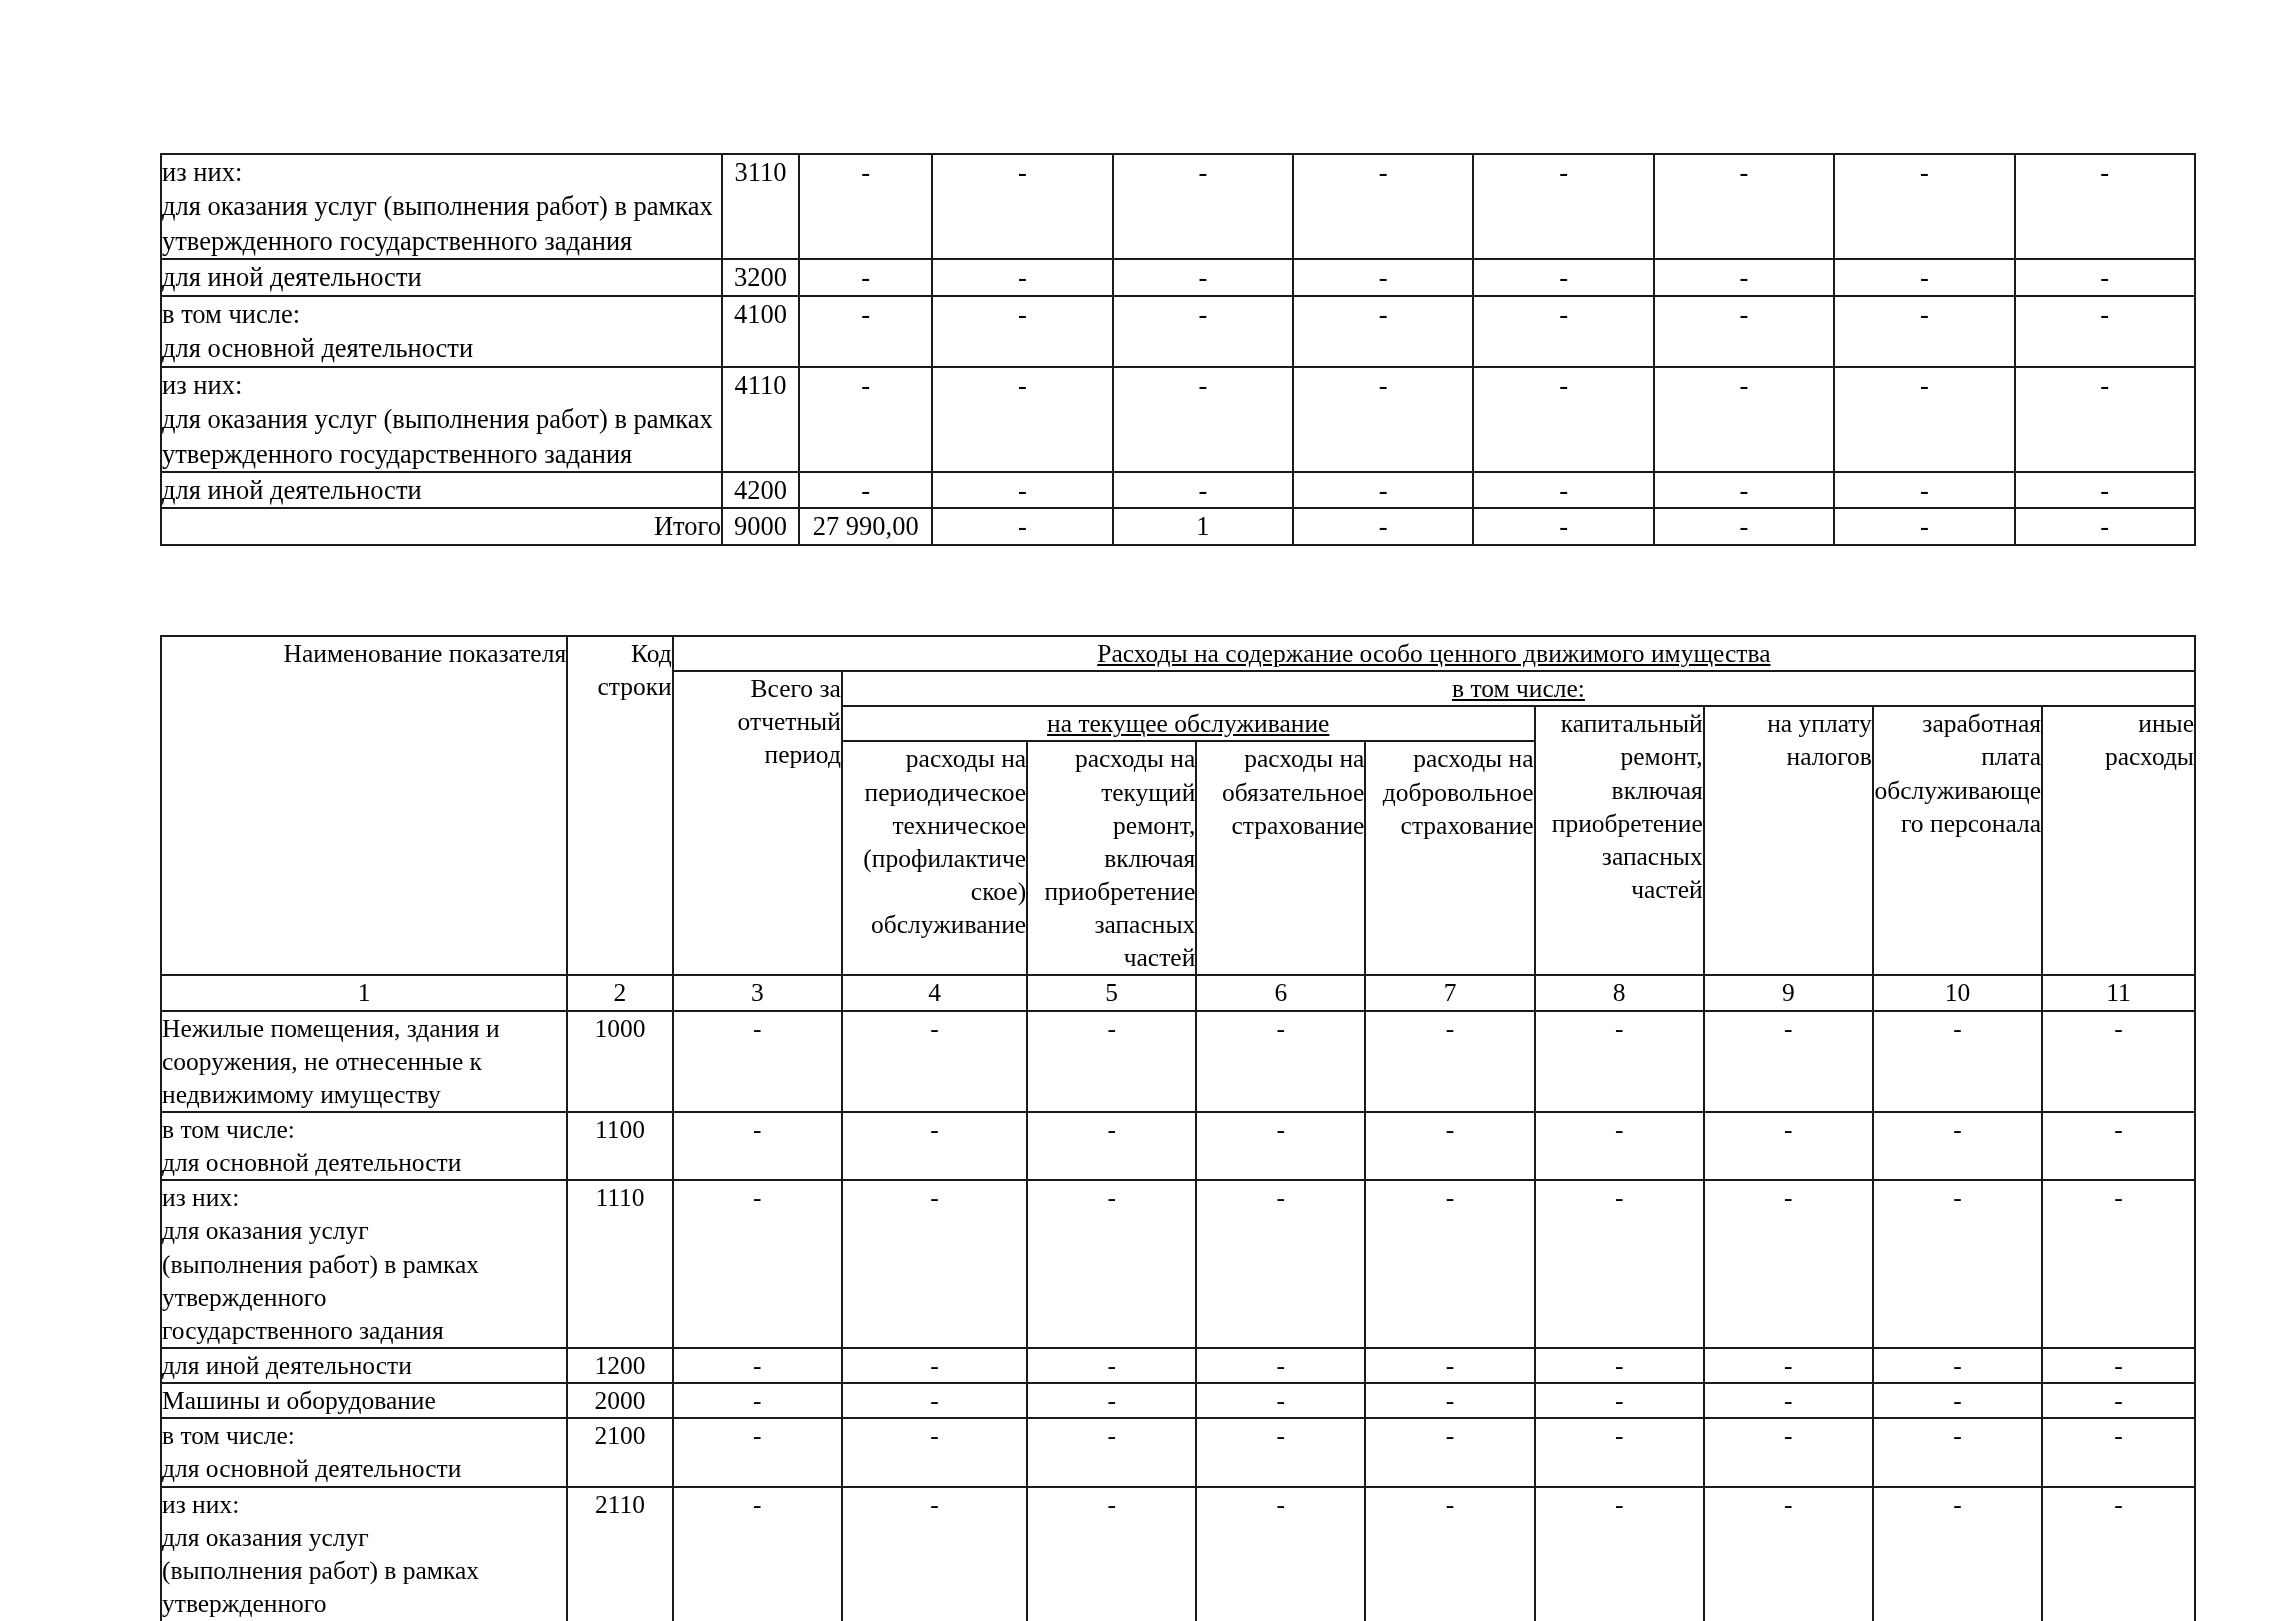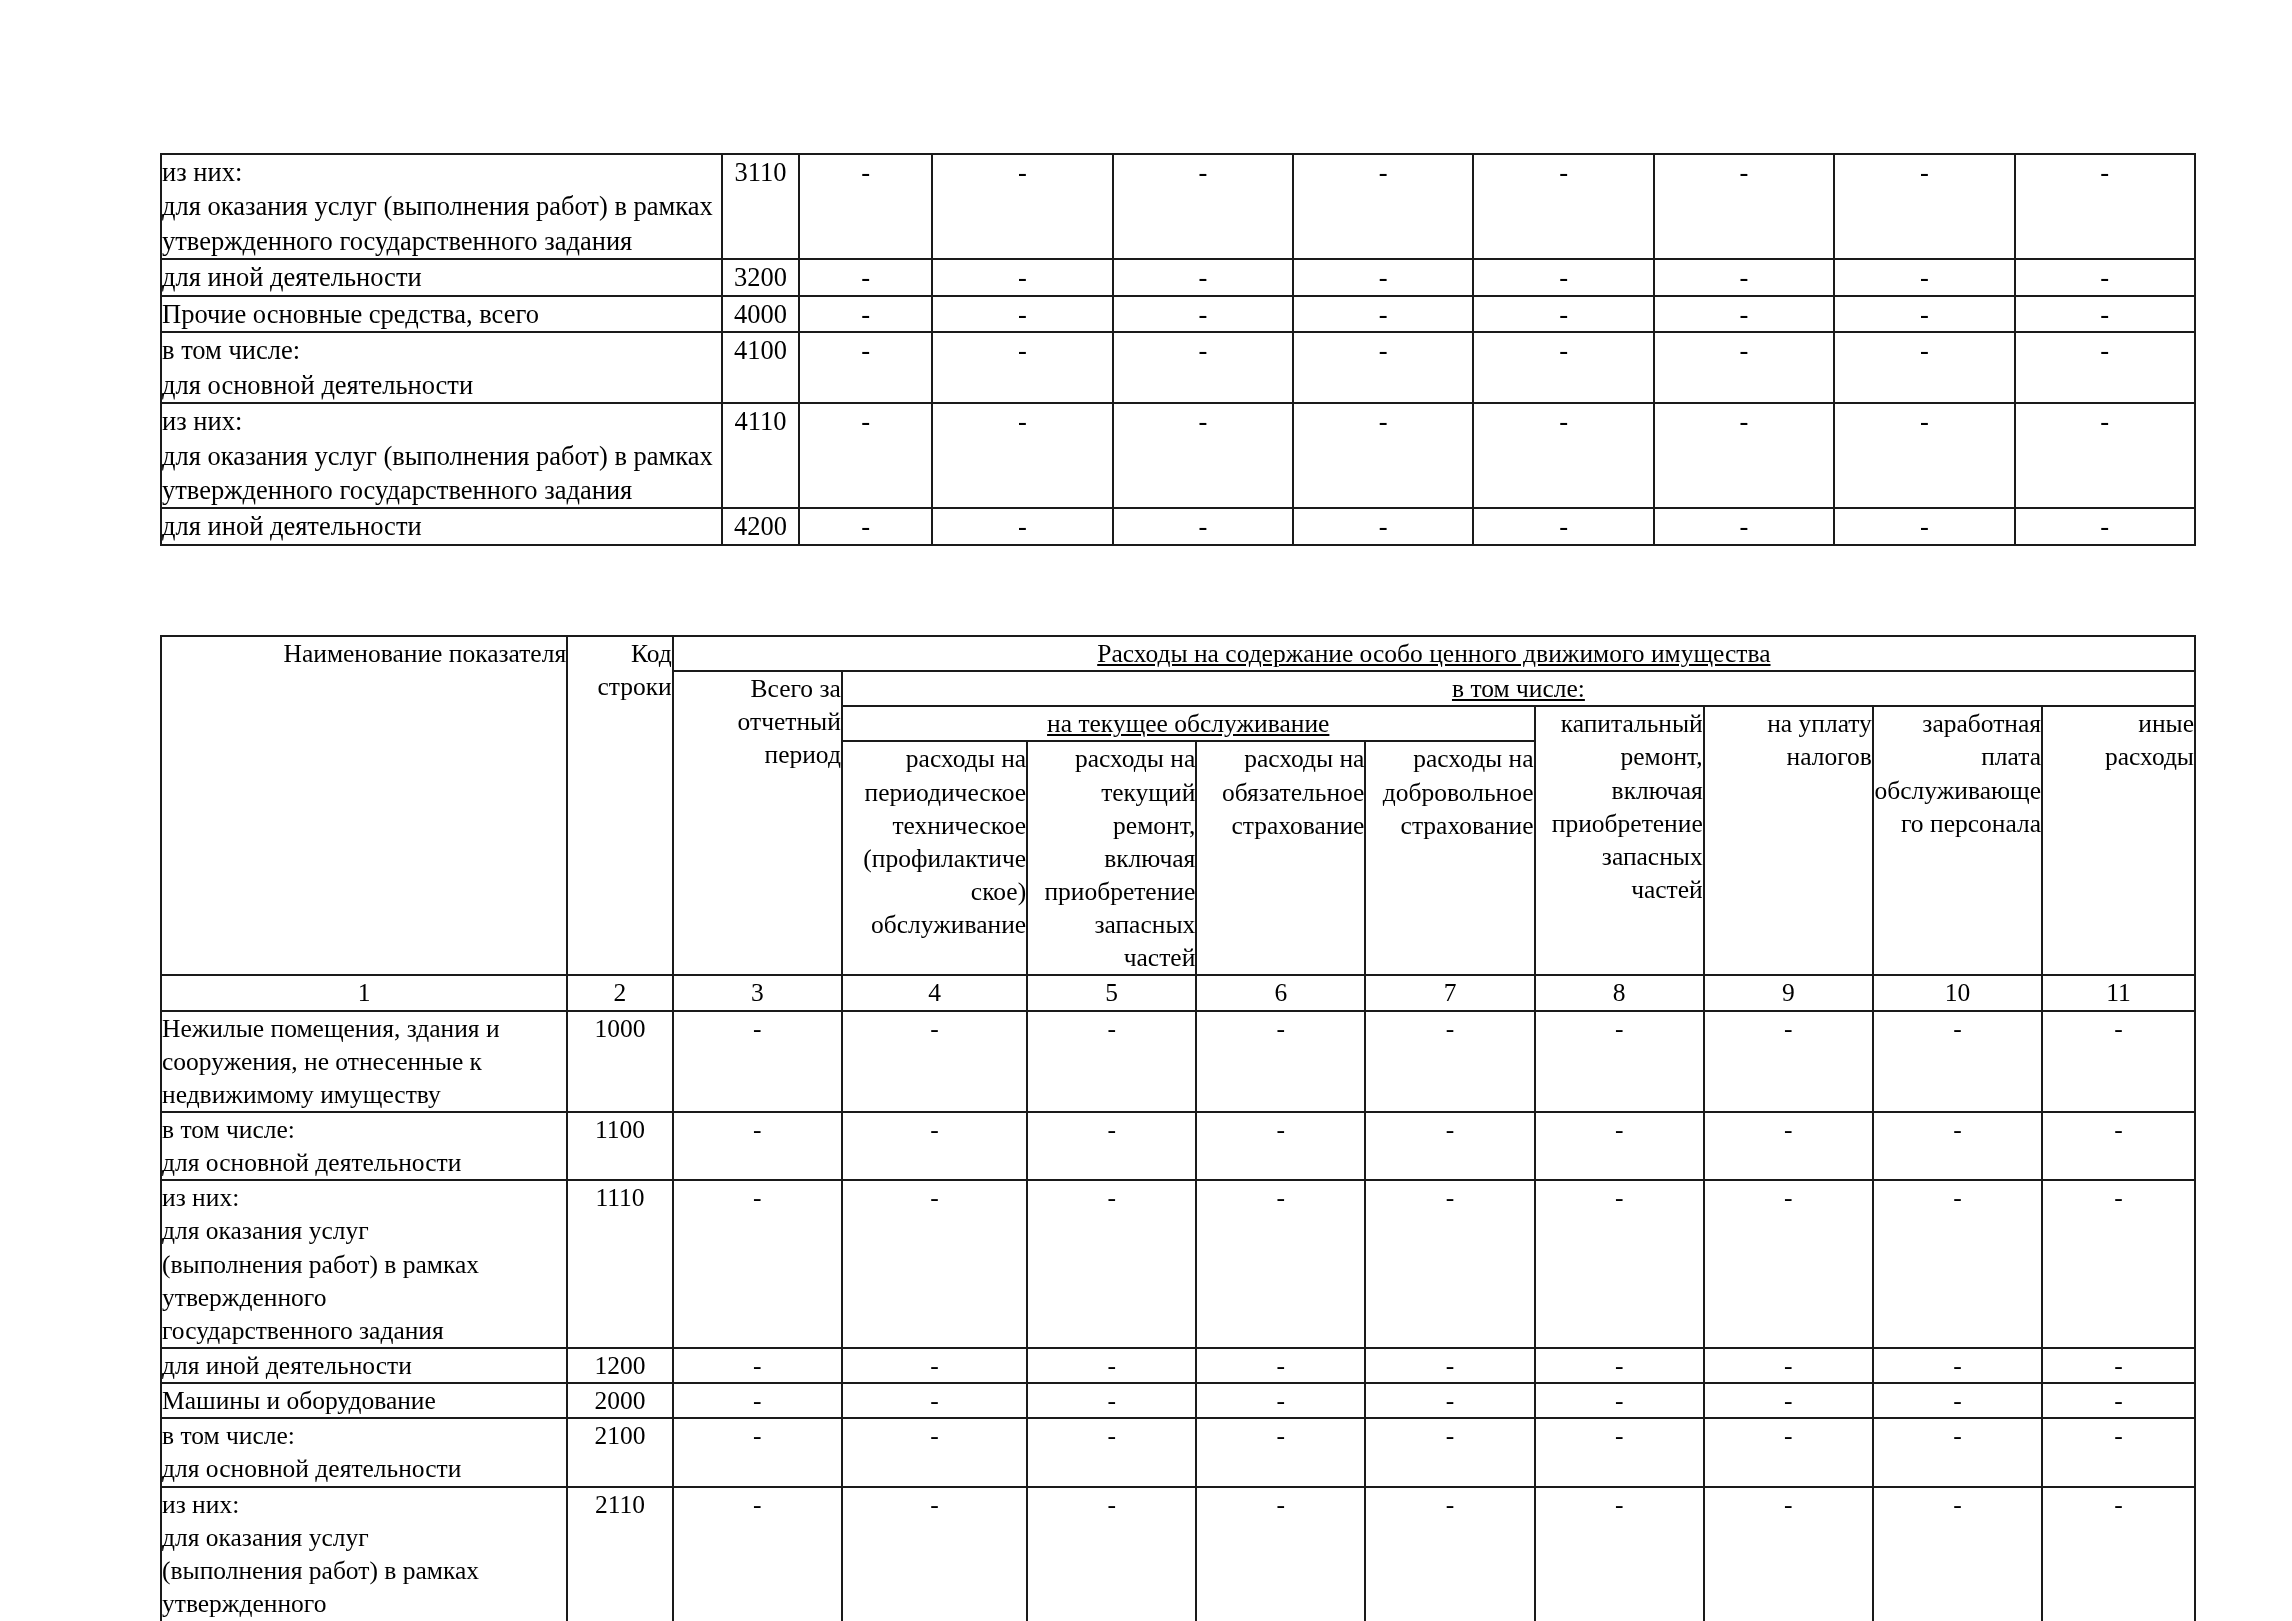--- a/index.html
+++ b/index.html
@@ -135,34 +135,20 @@
           <td class="t1-total-val">-</td>
           <td class="t1-total-val">-</td>
           <td class="t1-total-val">-</td>
           <td class="t1-total-val">-</td>
           <td class="t1-total-val">-</td>
           <td class="t1-total-val">-</td>
           <td class="t1-total-val">-</td>
           <td class="t1-total-val">-</td>
         </tr>
         <tr>
-          <td class="t1-name t1-name-ind0">
-            <div class="nowrap-line">Прочие основные средства, всего</div>
-          </td>
-          <td class="t1-code">4000</td>
-          <td class="t1-total-val">-</td>
-          <td class="t1-total-val">-</td>
-          <td class="t1-total-val">-</td>
-          <td class="t1-total-val">-</td>
-          <td class="t1-total-val">-</td>
-          <td class="t1-total-val">-</td>
-          <td class="t1-total-val">-</td>
-          <td class="t1-total-val">-</td>
-        </tr>
-        <tr>
           <td class="t1-name t1-name-ind1">
             <div class="nowrap-line">в том числе:</div>
             <div class="nowrap-line">для основной деятельности</div>
           </td>
           <td class="t1-code">4100</td>
           <td class="t1-val">-</td>
           <td class="t1-val">-</td>
           <td class="t1-val">-</td>
           <td class="t1-val">-</td>
           <td class="t1-val">-</td>
@@ -187,20 +173,32 @@
           <td class="t1-val">-</td>
         </tr>
         <tr>
           <td class="t1-name t1-name-ind1">
             <div class="nowrap-line">для иной деятельности</div>
           </td>
           <td class="t1-code">4200</td>
           <td class="t1-total-val">-</td>
           <td class="t1-total-val">-</td>
           <td class="t1-total-val">-</td>
+          <td class="t1-total-val">-</td>
+          <td class="t1-total-val">-</td>
+          <td class="t1-total-val">-</td>
+          <td class="t1-total-val">-</td>
+          <td class="t1-total-val">-</td>
+        </tr>
+        <tr>
+          <td class="t1-itogo">Итого</td>
+          <td class="t1-code">9000</td>
+          <td class="t1-total-val">27 990,00</td>
+          <td class="t1-total-val">-</td>
+          <td class="t1-total-val">1</td>
           <td class="t1-total-val">-</td>
           <td class="t1-total-val">-</td>
           <td class="t1-total-val">-</td>
           <td class="t1-total-val">-</td>
           <td class="t1-total-val">-</td>
         </tr>
       </tbody>
   </table>
 
 

